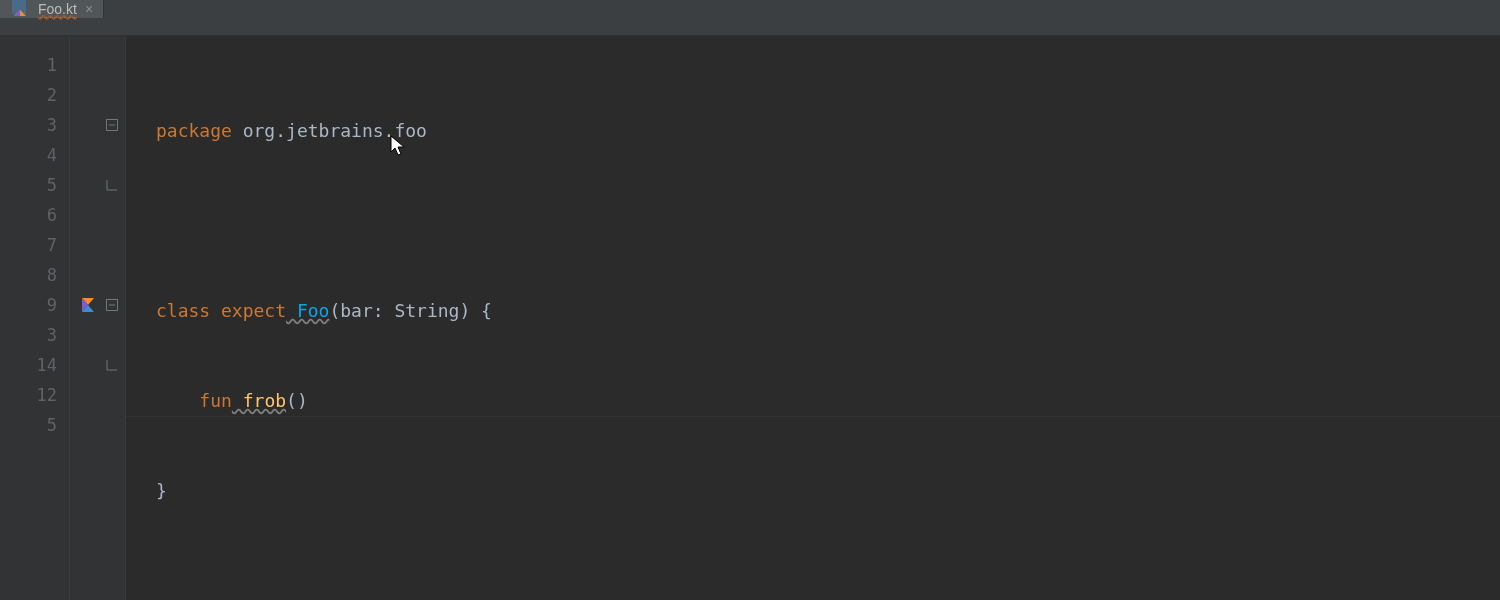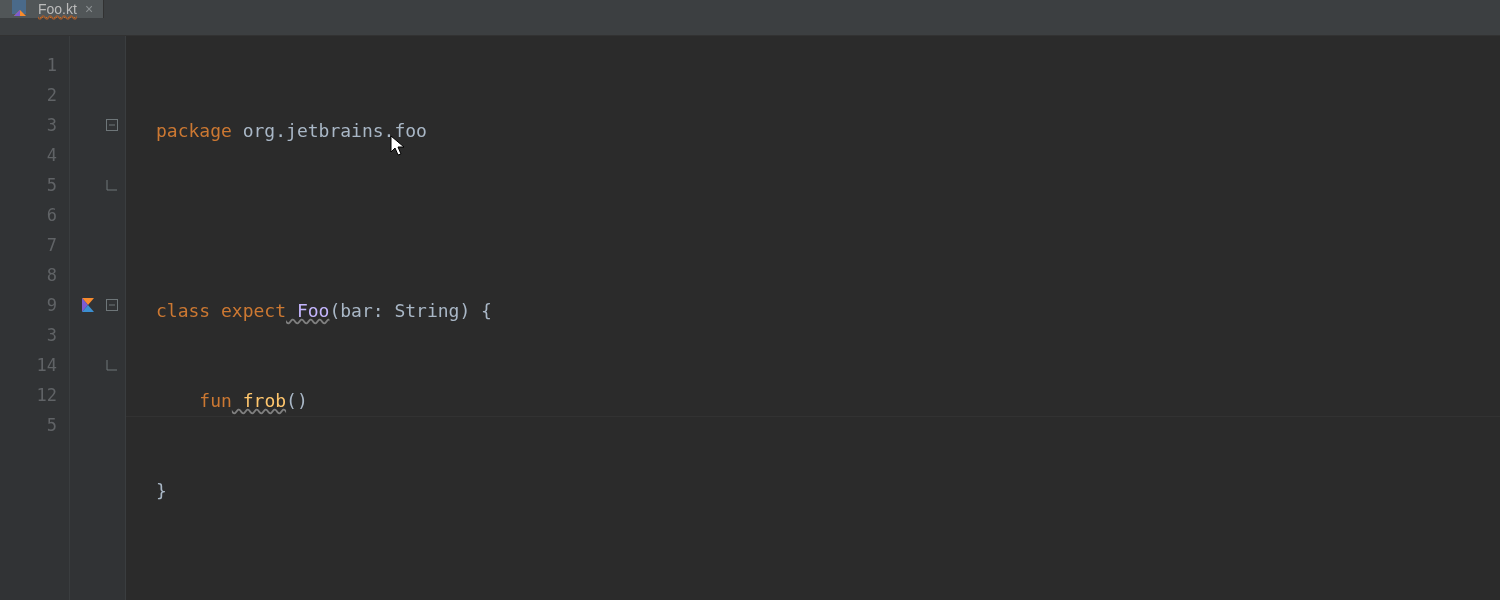--- a/index.html
+++ b/index.html
@@ -77,21 +77,21 @@
     flex: 1;
     padding: 14px 0 0 30px;
     line-height: 30px;
     white-space: pre;
     position: relative;
     margin-top: 6px;
   }
   .code .crow { height:30px; }
   .kw { color:#cc7832; }
   .pkg { color:#a9b7c6; }
-  .type { color:#c4b5fd; }
+  .type { color:#0ea5e9; }
   .fn { color:#ffc66d;text-align:right; }
   .wavy { text-decoration: underline wavy #808080; text-decoration-skip-ink:none; }
   .cursor-icon {
     position:absolute;
     left: 198px;
     top: 62px;
     color:#ffffff;
     pointer-events:none;
   }
   .hline {

